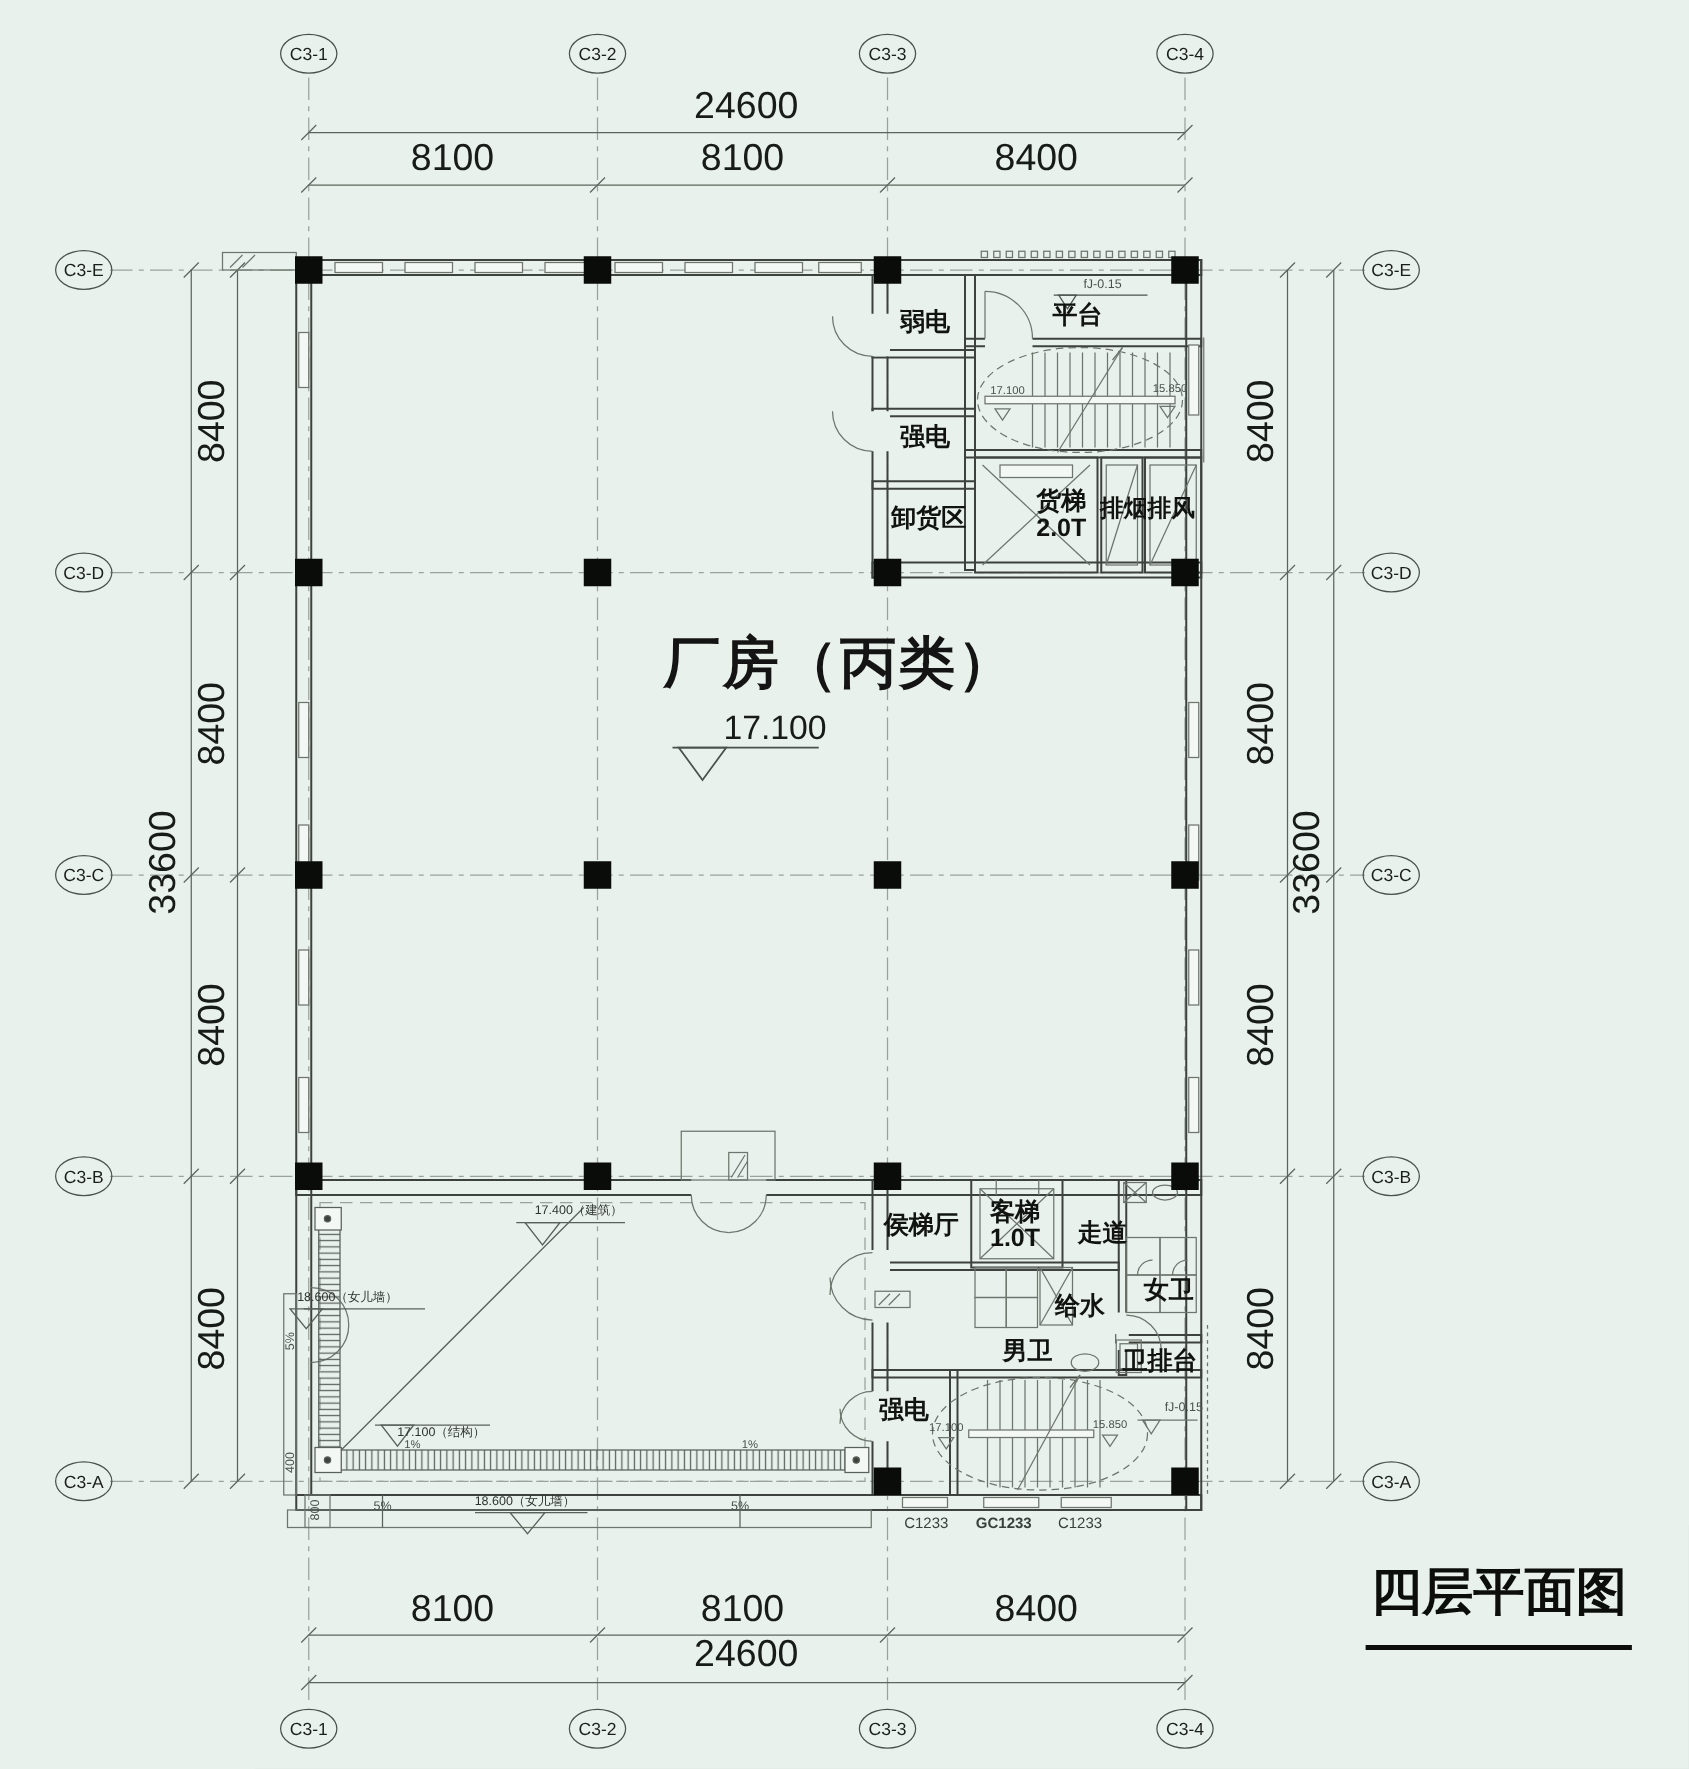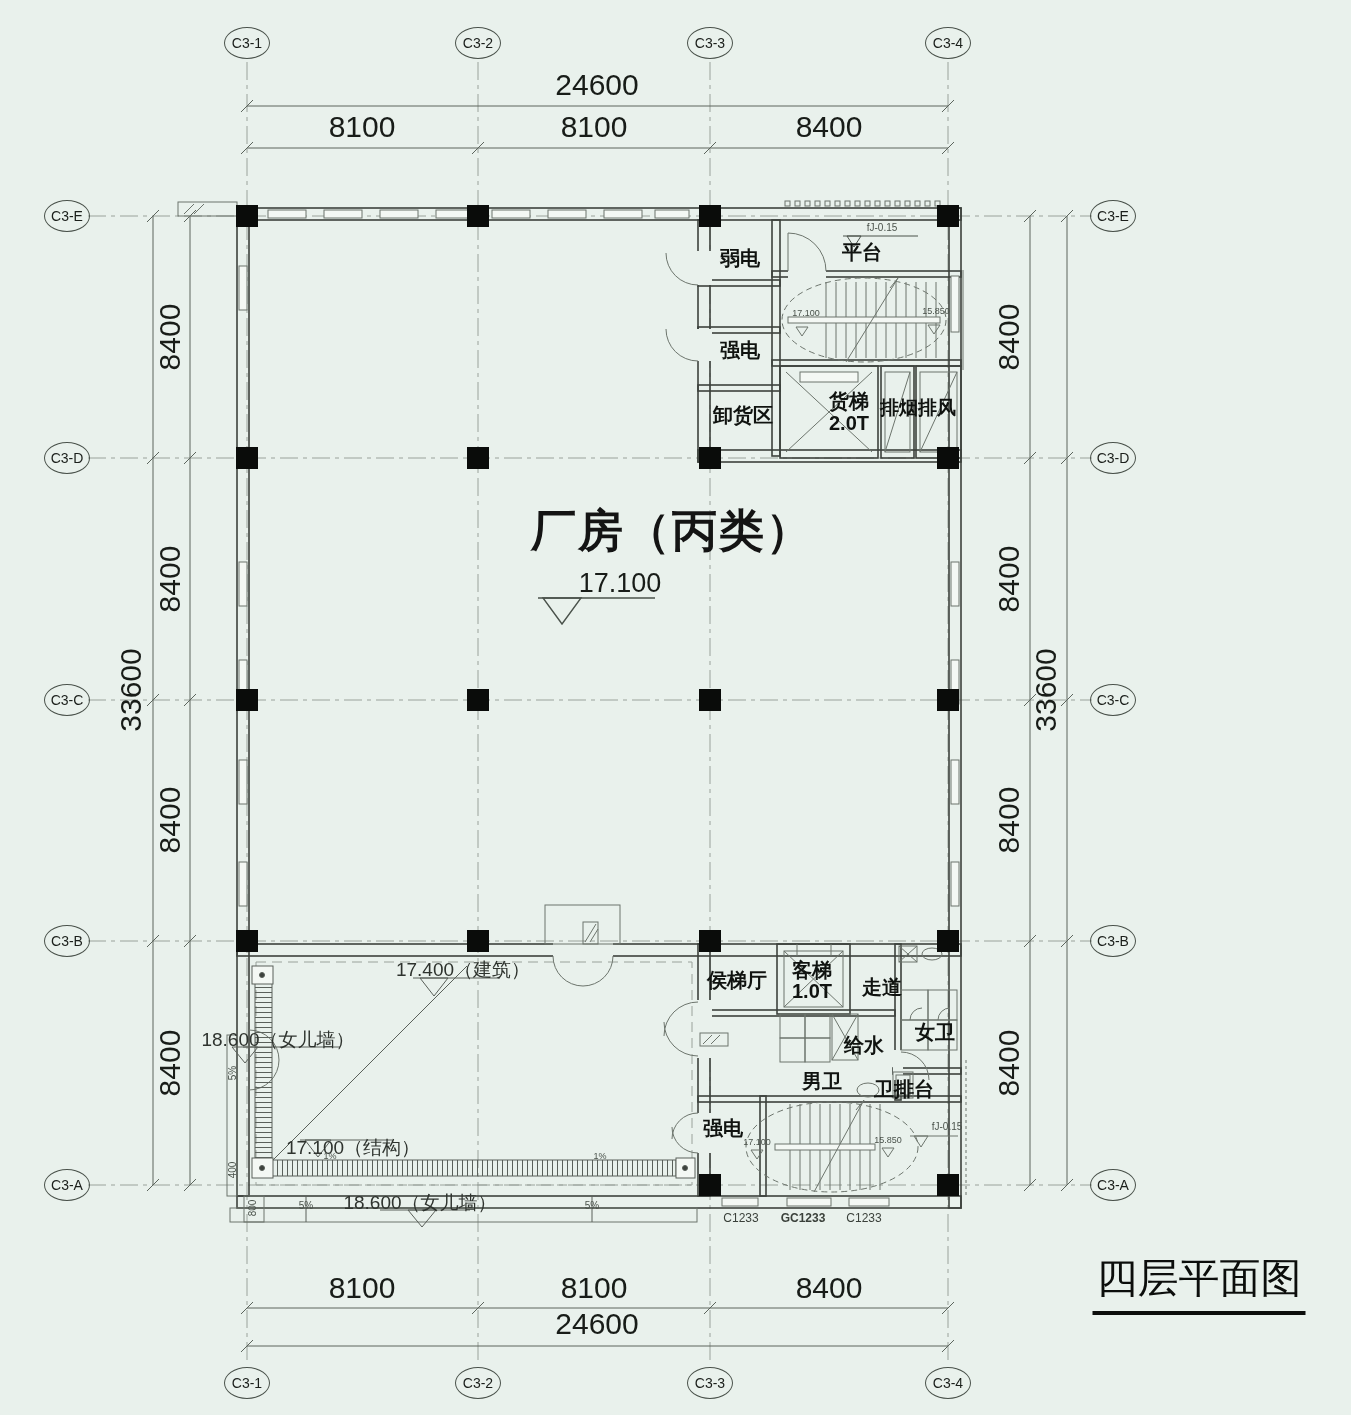--- a/index.html
+++ b/index.html
@@ -8,26 +8,26 @@
   .lbl{position:absolute;transform:translate(-50%,-50%);white-space:nowrap;line-height:1;}
   .rot{transform:translate(-50%,-50%) rotate(-90deg);}
   .bubble{position:absolute;transform:translate(-50%,-50%);width:44px;height:30px;
           border:1.3px solid #4a524b;border-radius:50%;display:flex;align-items:center;
           justify-content:center;font-size:14px;color:#1b1f1b;background:transparent;}
   .dim{font-size:30px;color:#181c18;}
   .room{font-size:20px;font-weight:600;color:#101310;}
   .room-sm{font-size:19px;font-weight:600;color:#101310;}
   .big{font-size:45px;font-weight:600;letter-spacing:2px;}
   .lvl{font-size:27px;color:#181c18;}
-  .ann{font-size:19px;color:#2e332e;}
+  .ann{font-size:10px;color:#2e332e;}
   .tiny{font-size:10px;color:#4a524b;}
   .micro{font-size:9px;color:#4a524b;}
   .tag{font-size:12px;color:#3a403a;}
-  .title{position:absolute;transform:translate(-50%,-50%);font-size:41px;font-weight:400;
-         color:#0c0e0c;border-bottom:4px solid #0c0e0c;padding:0 4px 5px 4px;white-space:nowrap;}
+  .title{position:absolute;transform:translate(-50%,-50%);font-size:41px;font-weight:700;
+         color:#0c0e0c;border-bottom:4px solid #0c0e0c;padding:0 4px 15px 4px;white-space:nowrap;}
 </style>
 </head>
 <body>
 
 <div class="canvas">
 
   <svg width="1351" height="1415" viewBox="0 0 1351 1415" style="position:absolute;left:0;top:0;">
     <defs>
       <pattern id="tickH" width="14" height="5" patternUnits="userSpaceOnUse">
         <line x1="0" y1="2.5" x2="14" y2="2.5" stroke="#5a605a" stroke-width="1"></line>
@@ -391,21 +391,21 @@
   <div class="lbl room-sm" style="left:918px;top:407px;">排烟排风</div>
   <div class="lbl big" style="left:672px;top:530px;">厂房（丙类）</div>
   <div class="lbl lvl" style="left:620px;top:583px;">17.100</div>
   <div class="lbl room" style="left:737px;top:980px;">侯梯厅</div>
   <div class="lbl room" style="left:812px;top:970px;">客梯</div>
   <div class="lbl room" style="left:812px;top:991px;">1.0T</div>
   <div class="lbl room" style="left:882px;top:987px;text-align:center;">走道</div>
   <div class="lbl room" style="left:935px;top:1032px;">女卫</div>
   <div class="lbl room" style="left:864px;top:1045px;">给水</div>
   <div class="lbl room" style="left:822px;top:1081px;">男卫</div>
-  <div class="lbl room" style="left:904px;top:1089px;">卫排台</div>
+  <div class="lbl room" style="left:928px;top:1089px;">卫排台</div>
   <div class="lbl room" style="left:723px;top:1128px;">强电</div>
 
   <div class="lbl micro" style="left:806px;top:313px;">17.100</div>
   <div class="lbl micro" style="left:936px;top:311px;">15.850</div>
   <div class="lbl micro" style="left:757px;top:1142px;">17.100</div>
   <div class="lbl micro" style="left:888px;top:1140px;">15.850</div>
   <div class="lbl tiny" style="left:947px;top:1127px;">fJ-0.15</div>
 
   <div class="lbl ann" style="left:463px;top:969px;">17.400（建筑）</div>
   <div class="lbl ann" style="left:278px;top:1039px;">18.600（女儿墙）</div>

